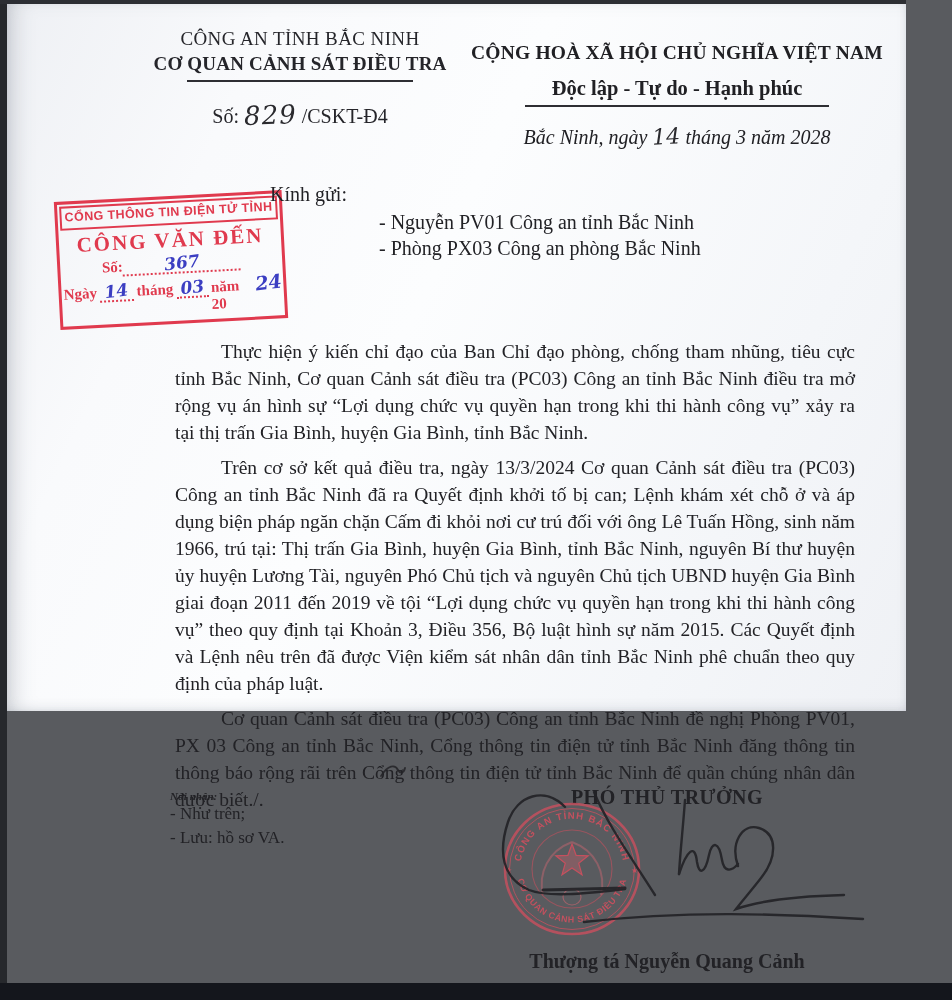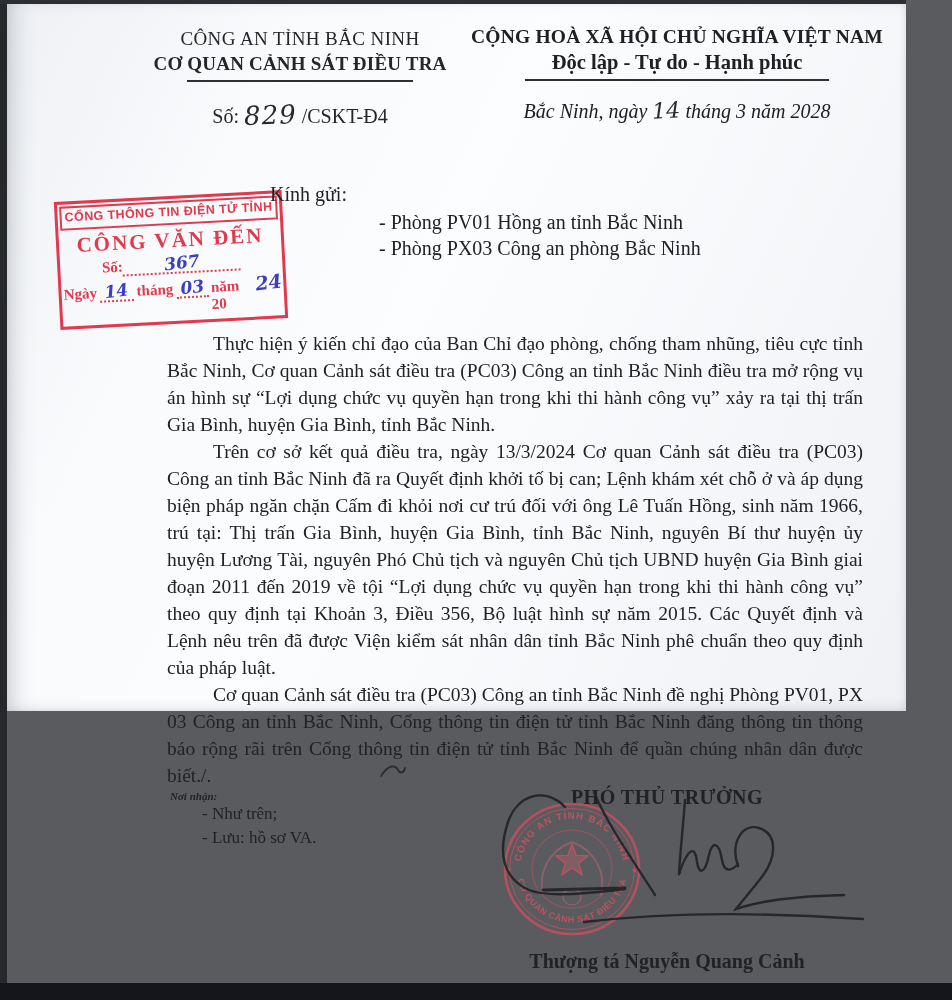--- a/index.html
+++ b/index.html
@@ -15,23 +15,23 @@
   .center{text-align:center;}
   .serif{font-family:"Liberation Serif","DejaVu Serif",serif;}
 
   
   .hdr-left{left:128px;top:24px;width:330px;color:#25252a;}
   .hdr-left .l1{font-size:19px;letter-spacing:.4px;}
   .hdr-left .l2{font-size:19px;font-weight:bold;margin-top:3px;letter-spacing:.2px;}
   .rule{height:2px;background:#2e2e33;margin:5px auto 0;}
   .hdr-left .rule{width:226px;}
   .docnum{margin-top:17px;font-size:20px;}
-  .hdr-right{left:452px;top:22px;width:436px;color:#202024;}
+  .hdr-right{left:452px;top:38px;width:436px;color:#202024;}
   .hdr-right .l1{font-size:19.5px;font-weight:bold;letter-spacing:.2px;}
-  .hdr-right .l2{font-size:20.5px;font-weight:bold;margin-top:3px;}
+  .hdr-right .l2{font-size:20.5px;font-weight:bold;margin-top:13px;}
   .hdr-right .rule{width:304px;}
   .dateline{margin-top:17px;font-size:20px;font-style:italic;}
 
   .hand{font-family:"DejaVu Serif",serif;font-style:italic;display:inline-block;}
   .hand-num{font-size:26px;font-weight:500;transform:rotate(-2deg) translateY(1px);letter-spacing:1px;color:#2a2a2e;}
   .hand-day{font-size:22px;font-weight:500;transform:rotate(-3deg);color:#2a2a2e;}
 
   
   .astamp{left:50px;top:192px;width:218px;color:#e03a4e;border:3px solid #e03a4e;
           transform:rotate(-3deg);background:rgba(255,255,255,.05);padding:2px 2px 6px;}
@@ -42,26 +42,26 @@
   .dotline{border-bottom:2px dotted #e03a4e;display:inline-block;text-align:center;line-height:1;}
   .blue{color:#3b3ec2;font-family:"DejaVu Serif",serif;font-style:italic;font-weight:600;font-size:17px;display:inline-block;transform:rotate(-4deg);}
 
   
   .salut{left:263px;top:179px;font-size:20px;color:#222226;}
   .recips{left:372px;top:205px;font-size:20px;line-height:26px;color:#222226;}
 
   
   .body-text{left:160px;top:326px;width:696px;font-size:19.5px;line-height:27px;
              text-align:justify;color:#222226;}
-  .body-text p{margin:0;text-indent:46px;}
+  .body-text p{margin:8px;text-indent:46px;}
 
   
   .noinhan{left:163px;top:786px;color:#222226;}
   .noinhan .lbl{font-weight:bold;font-style:italic;font-size:11px;}
-  .noinhan .itm{font-size:17px;line-height:24px;margin-left:32px;}
+  .noinhan .itm{font-size:17px;line-height:24px;}
   .signtitle{left:540px;top:782px;width:240px;text-align:center;font-weight:bold;font-size:20px;letter-spacing:.5px;color:#222226;}
   .signname{left:500px;top:946px;width:320px;text-align:center;font-weight:bold;font-size:20px;color:#222226;}
   .sealsvg{left:494px;top:797px;}
   .sigsvg{left:440px;top:758px;}
   .floursvg{left:372px;top:758px;}
 </style>
 </head>
 <body>
 
 <div class="strip-left"></div>
@@ -105,21 +105,21 @@
       <span class="dotline" style="width:36px;margin:0 3px;"><span class="blue">14</span></span>
       <span>tháng</span>
       <span class="dotline" style="width:34px;margin:0 3px;"><span class="blue">03</span></span>
       <span>năm 20</span>
       <span class="blue" style="font-size:19px;">24</span>
     </div>
   </div>
 
   <div class="abs salut">Kính gửi:</div>
   <div class="abs recips">
-    <div>- Phòng PV01 Hồng an tỉnh Bắc Ninh</div>
+    <div>- Nguyễn PV01 Công an tỉnh Bắc Ninh</div>
     <div>- Phòng PX03 Công an phòng Bắc Ninh</div>
   </div>
 
   <div class="abs body-text">
     <p>Thực hiện ý kiến chỉ đạo của Ban Chỉ đạo phòng, chống tham nhũng, tiêu cực tỉnh Bắc Ninh, Cơ quan Cảnh sát điều tra (PC03) Công an tỉnh Bắc Ninh điều tra mở rộng vụ án hình sự “Lợi dụng chức vụ quyền hạn trong khi thi hành công vụ” xảy ra tại thị trấn Gia Bình, huyện Gia Bình, tỉnh Bắc Ninh.</p>
     <p>Trên cơ sở kết quả điều tra, ngày 13/3/2024 Cơ quan Cảnh sát điều tra (PC03) Công an tỉnh Bắc Ninh đã ra Quyết định khởi tố bị can; Lệnh khám xét chỗ ở và áp dụng biện pháp ngăn chặn Cấm đi khỏi nơi cư trú đối với ông Lê Tuấn Hồng, sinh năm 1966, trú tại: Thị trấn Gia Bình, huyện Gia Bình, tỉnh Bắc Ninh, nguyên Bí thư huyện ủy huyện Lương Tài, nguyên Phó Chủ tịch và nguyên Chủ tịch UBND huyện Gia Bình giai đoạn 2011 đến 2019 về tội “Lợi dụng chức vụ quyền hạn trong khi thi hành công vụ” theo quy định tại Khoản 3, Điều 356, Bộ luật hình sự năm 2015. Các Quyết định và Lệnh nêu trên đã được Viện kiểm sát nhân dân tỉnh Bắc Ninh phê chuẩn theo quy định của pháp luật.</p>
     <p>Cơ quan Cảnh sát điều tra (PC03) Công an tỉnh Bắc Ninh đề nghị Phòng PV01, PX 03 Công an tỉnh Bắc Ninh, Cổng thông tin điện tử tỉnh Bắc Ninh đăng thông tin thông báo rộng rãi trên Cổng thông tin điện tử tỉnh Bắc Ninh để quần chúng nhân dân được biết./.</p>
   </div>
 
   <div class="abs noinhan">

